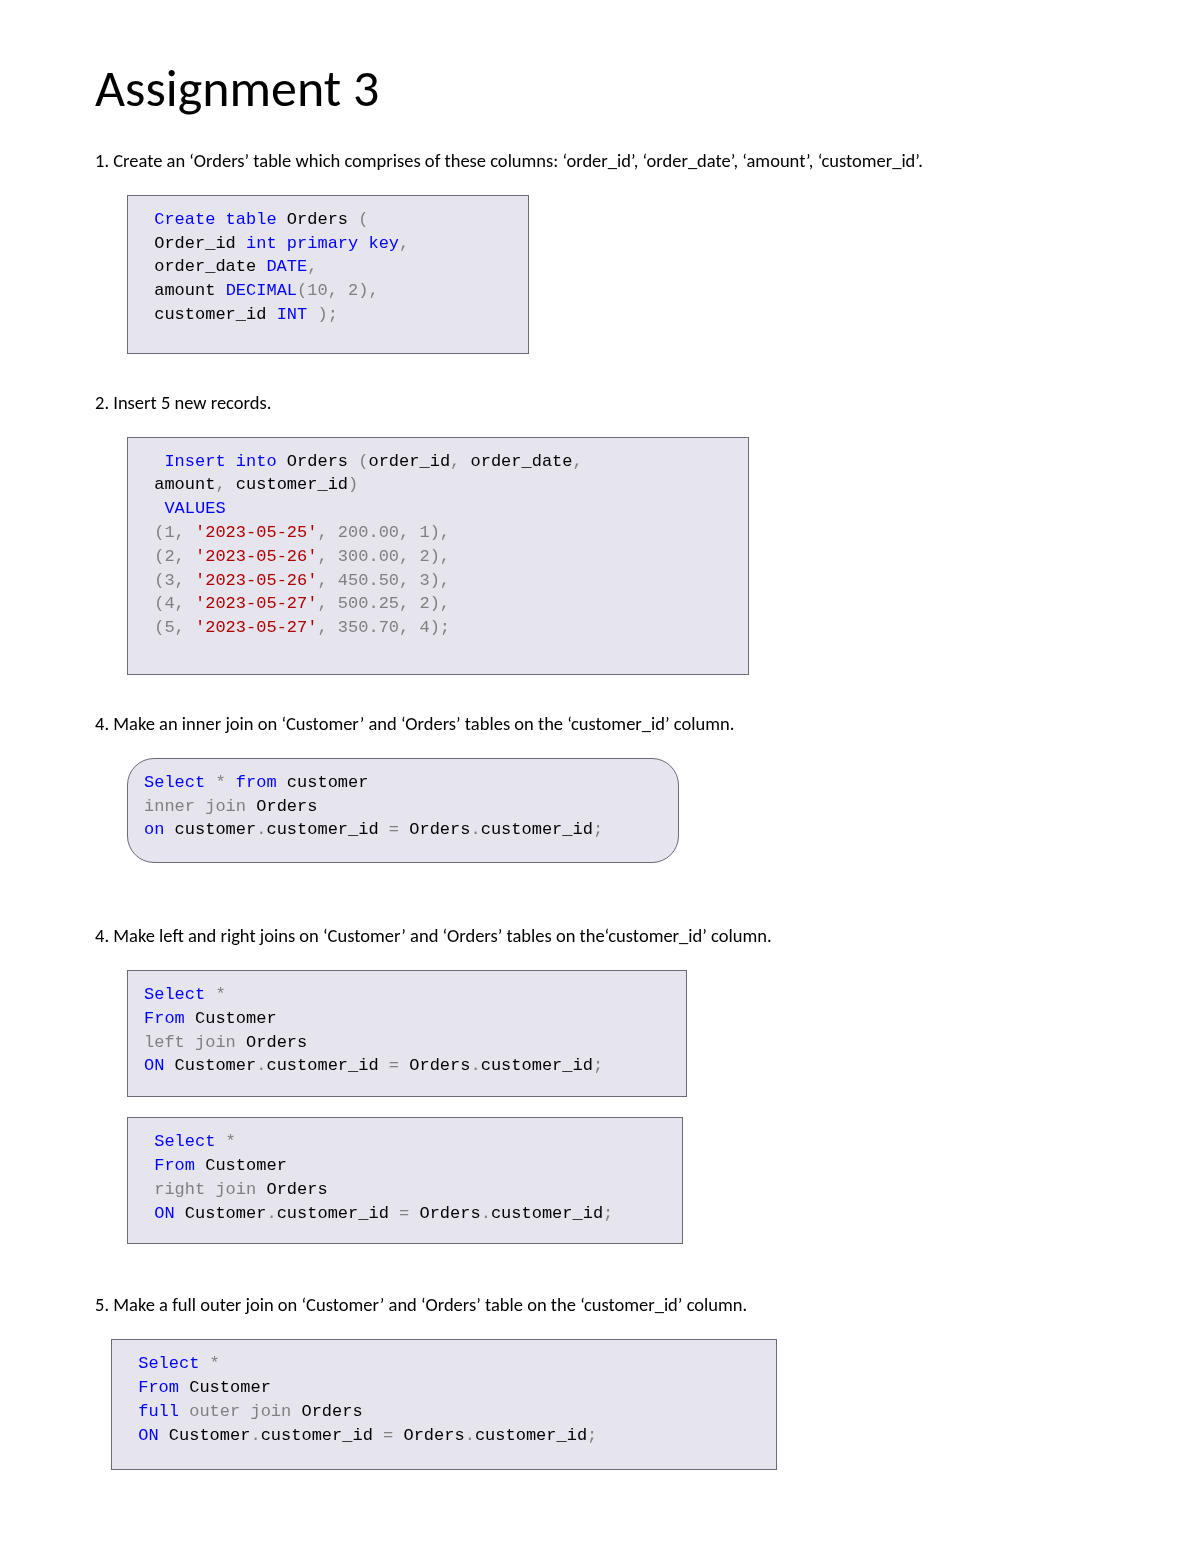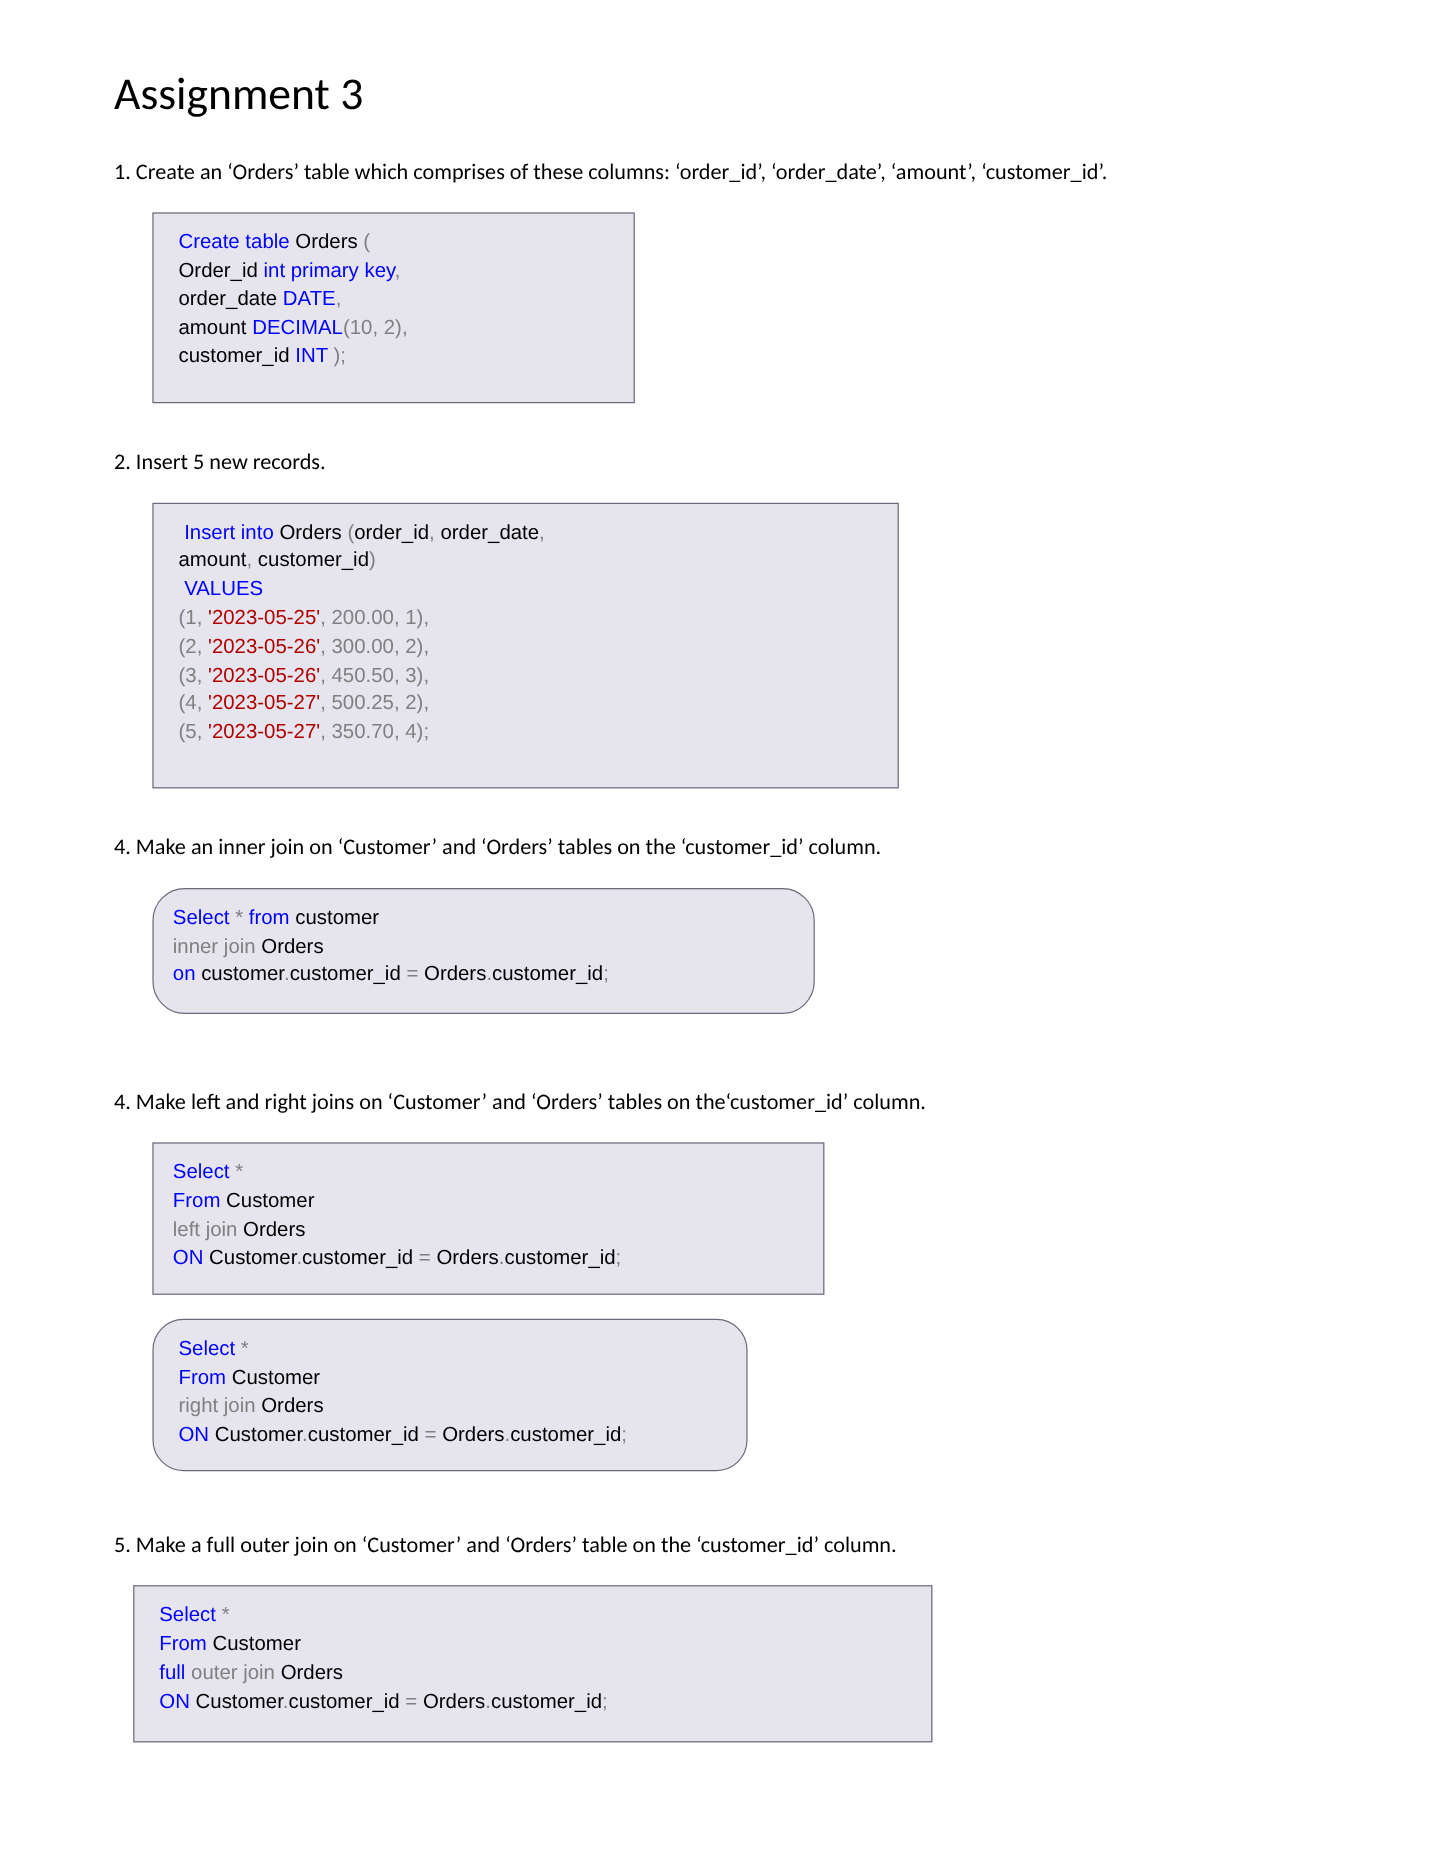--- a/index.html
+++ b/index.html
@@ -6,44 +6,44 @@
     font-family: Calibri, "Segoe UI", sans-serif;
     font-size: 18.5px;
     color: #000;
     background: #fff;
     margin: 0;
     padding: 56px 95px 80px 95px;
     width: 1200px;
     box-sizing: border-box;
   }
   h1 {
-    font-size: 38px;
+    font-size: 52px;
     font-weight: 400;
     margin: 0 0 28px 0;
   }
   .question {
     line-height: 1.45;
     margin: 0 0 20px 0;
   }
   .code-block {
     background: #e6e4ed;
     border: 1px solid #6a6a7a;
     padding: 12px 10px 26px 16px;
-    font-family: Liberation Sans, sans-serif;
+    font-family: Liberation Mono, monospace;
     font-size: 17px;
     line-height: 1.4;
     white-space: pre;
     margin: 0 0 36px 32px;
     box-sizing: border-box;
   }
   .cb1 { width: 402px; }
   .cb2 { width: 622px; padding-bottom: 34px; }
   .cb3 { width: 552px; padding-bottom: 20px; margin-bottom: 58px; border-radius: 27px;}
   .cb4 { width: 560px; padding-bottom: 18px; margin-bottom: 20px;}
-  .cb5 { width: 496px; padding-bottom: 18px; border-radius: 26px; }
+  .cb5 { width: 556px; padding-bottom: 18px; }
   .cb6 { width: 666px; padding-bottom: 22px; margin-left: 16px; }
   .kw   { color: #0000ff; }
   .grey { color: #808080; }
   .num  { color: #808080; }
   .str  { color: #b00000; }
   .q4 { margin-top: 60px; }
   .q5 { margin-top: 48px; }
 </style>
 </head>
 <body>

